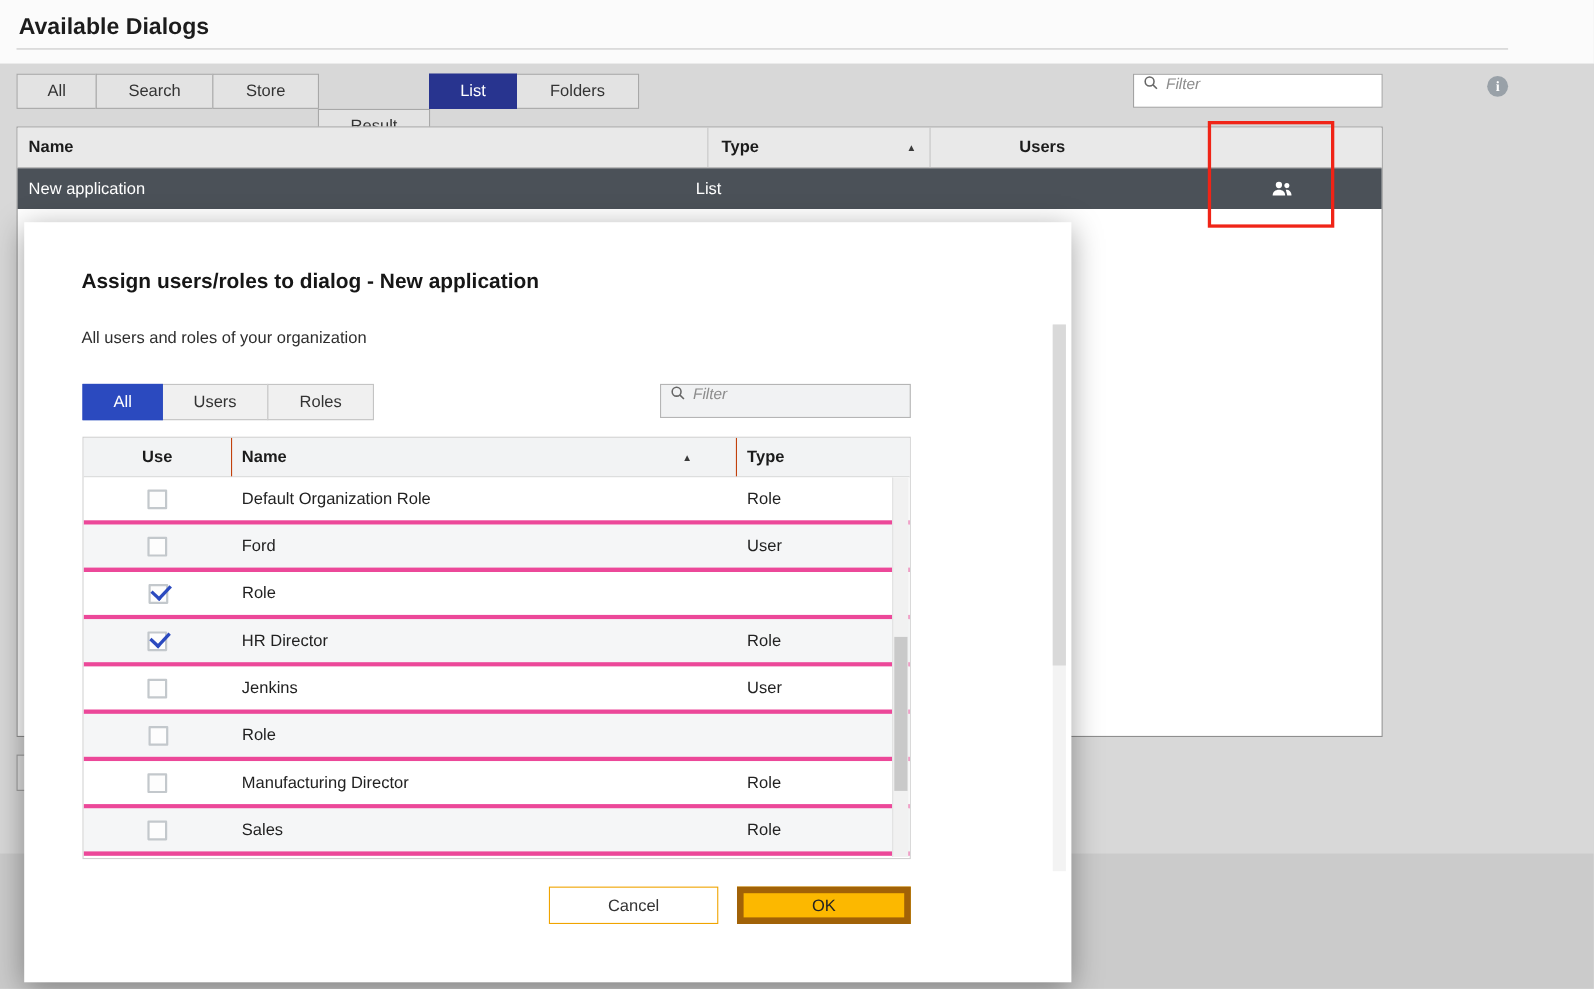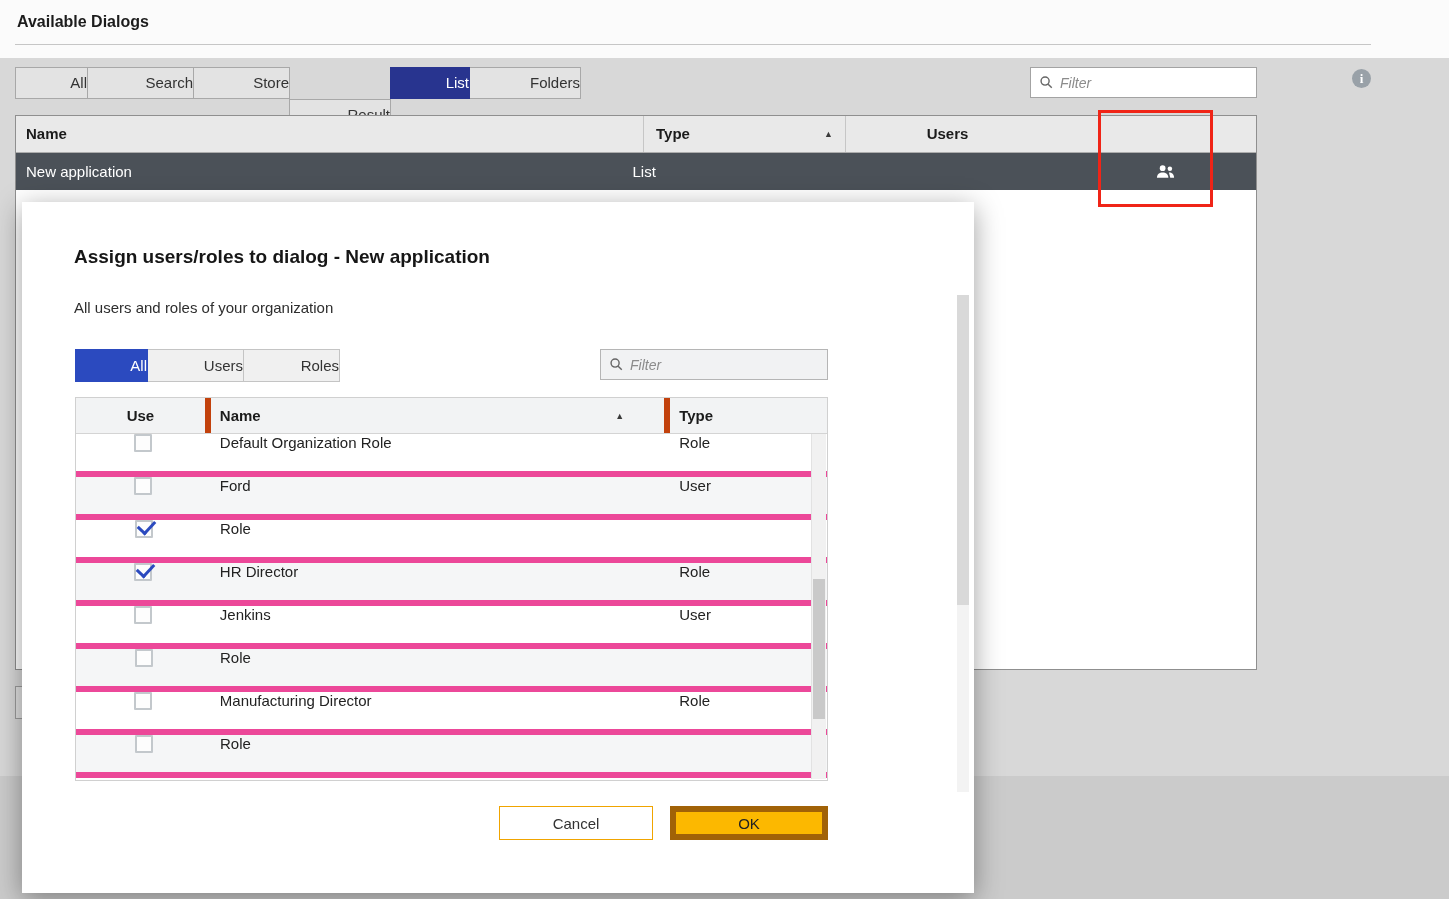--- a/index.html
+++ b/index.html
@@ -7,40 +7,40 @@
   body {
     position:relative;
     font-family:"Liberation Sans", sans-serif;
     background:#cbcbcb;
     overflow:hidden;
   }
   #screen { position:absolute; inset:0; width:1449px; height:899px; }
 
   
   .top-strip { position:absolute; left:0; top:0; width:100%; height:58px; background:#fbfbfb; }
-  .page-title { position:absolute; left:17px; top:13px; font-size:16px; font-weight:bold; color:#1c1c1c; }
+  .page-title { position:absolute; left:17px; top:13px; font-size:21px; font-weight:bold; color:#1c1c1c; }
   .title-divider { position:absolute; left:15px; top:44px; width:1356px; border-top:1px solid #c6c6c6; }
   .panel { position:absolute; left:0; top:58px; width:100%; height:718px; background:#d8d8d8; }
 
   .main-tabs { position:absolute; left:15px; top:67px; height:32px; display:flex; }
   .tab {
-    height:32px; line-height:30px; text-align:right; font-size:15px; color:#333;
+    height:32px; line-height:30px; text-align:center; font-size:15px; color:#333;
     background:#e3e3e3; border:1px solid #a8a8a8; margin-left:-1px; cursor:pointer;
   }
   .tab:first-child { margin-left:0; }
   .main-tabs .tab:nth-child(1){ width:73px; }
   .main-tabs .tab:nth-child(2){ width:107px; }
   .main-tabs .tab:nth-child(3){ width:97px; }
   .main-tabs .tab:nth-child(4){ width:102px;margin-top:32px; }
   .main-tabs .tab:nth-child(5){ width:80px; }
   .main-tabs .tab:nth-child(6){ width:112px; }
   .tab.active-nav { background:#28348f; border-color:#28348f; color:#fff; z-index:1; position:relative; }
 
   .filter-box {
-    position:absolute; display:flex; align-items:center; padding:0 8px;
+    position:absolute; display:flex; align-items:flex-start; padding:0 8px;
     background:#fff; border:1px solid #a3a3a3;
   }
   .main-filter { left:1030px; top:67px; width:227px; height:31px; }
   .filter-box input {
     border:none; outline:none; background:transparent; flex:1; min-width:0;
     font-size:14px; color:#333; font-family:"Liberation Sans", sans-serif; margin-left:6px;
   }
   .filter-box input::placeholder { font-style:italic; color:#8c8c8c; opacity:1; }
 
   .info-icon {
@@ -90,29 +90,29 @@
   .modal-tabs .tab.active-modal { background:#2b4abf; border-color:#2b4abf; color:#fff; z-index:1; position:relative; }
 
   .modal-filter { left:578px; top:147px; width:228px; height:31px; background:#f1f2f3; border:1px solid #b5b5b5; }
 
   .modal-table {
     position:absolute; left:53px; top:195px; width:753px; height:384px;
     border:1px solid #d0d0d0; background:#fff; overflow:hidden;
   }
   .modt-header { display:flex; height:36px; background:#f2f3f4; border-bottom:1px solid #d4d4d4;
     font-weight:bold; font-size:15px; color:#1b1b1b; }
-  .modt-header > div { line-height:35px; position:relative; border-right:6px solid #c2410c; cursor:pointer; }
+  .modt-header > div { line-height:35px; position:relative; border-right:1px solid #c2410c; cursor:pointer; }
   .modt-header > div:last-child { border-right:none; }
   .use-col { width:135px; text-align:center; }
   .name-col { width:460px; padding-left:9px; }
   .type-col { width:157px; padding-left:9px; }
   .modt-header .sort-asc { right:40px; line-height:36px; }
 
-  .modt-row { display:flex; height:43px; font-size:15px; color:#222;
-    background:#fff; border-bottom:6px solid #ec4899; cursor:pointer; }
+  .modt-row { display:flex; height:43px; align-items:center; font-size:15px; color:#222;
+    background:#fff; border-bottom:4px solid #ec4899; cursor:pointer; }
   .modt-row.alt { background:#f5f6f7; }
   .use-cell { width:135px; display:flex; justify-content:center; }
   .name-cell { width:460px; padding-left:9px; }
   .type-cell { width:157px; padding-left:9px; }
 
   .checkbox { position:relative; width:18px; height:18px; border:2px solid #c3c8cc;
     background:#fdfdfd; border-radius:1px; cursor:pointer; }
   .checkbox.checked::after {
     content:""; position:absolute; left:1px; top:-2px; width:14px; height:8px;
     border-left:3px solid #2b4abf; border-bottom:3px solid #2b4abf;
@@ -267,20 +267,21 @@
     <div class="use-cell">
       <span class="checkbox"></span>
     </div>
     <div class="name-cell">Manufacturing Director</div>
     <div class="type-cell">Role</div>
   </div>
           <div class="modt-row alt">
     <div class="use-cell">
       <span class="checkbox"></span>
     </div>
+    <div class="name-cell">Sales</div>
     <div class="type-cell">Role</div>
   </div>
         </div>
       <div class="inner-scroll-track">
         <div class="inner-scroll-thumb"></div>
       </div>
     </div>
 
     <div class="modal-scroll-track">
       <div class="modal-scroll-thumb"></div>

